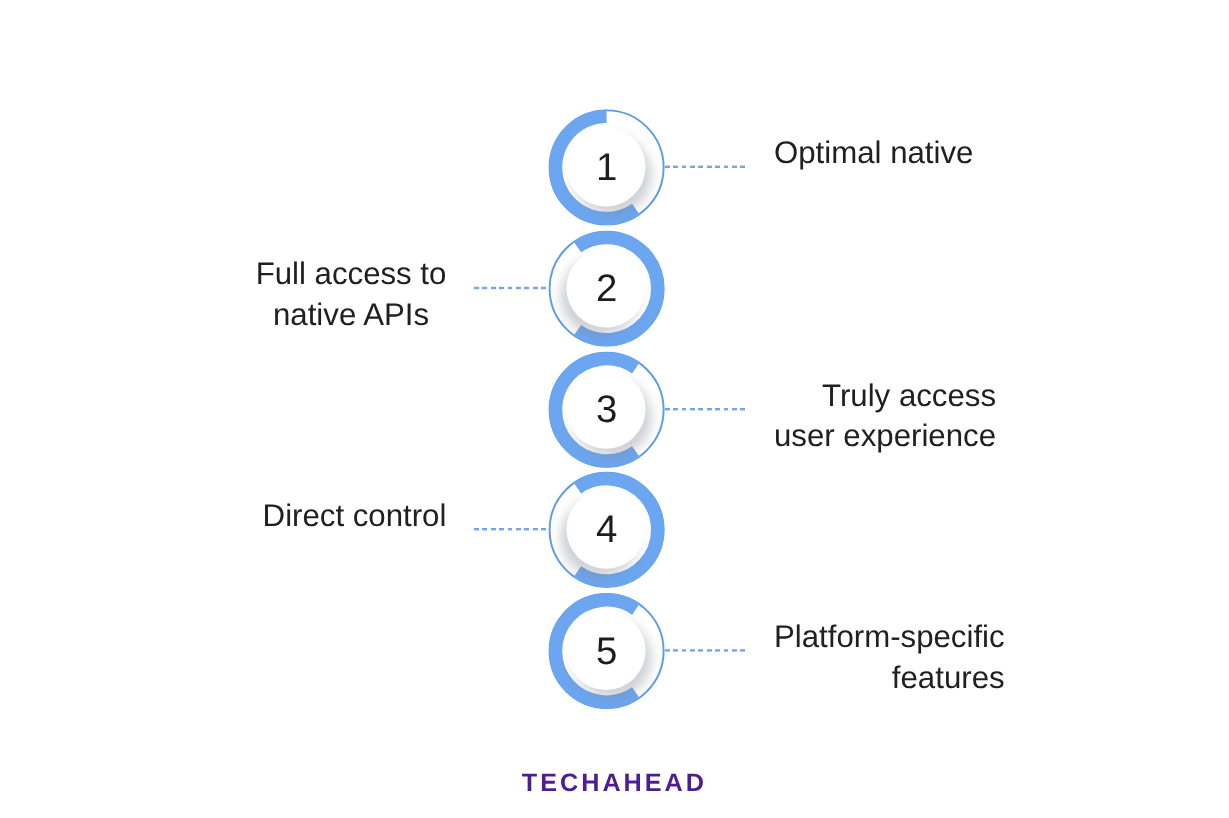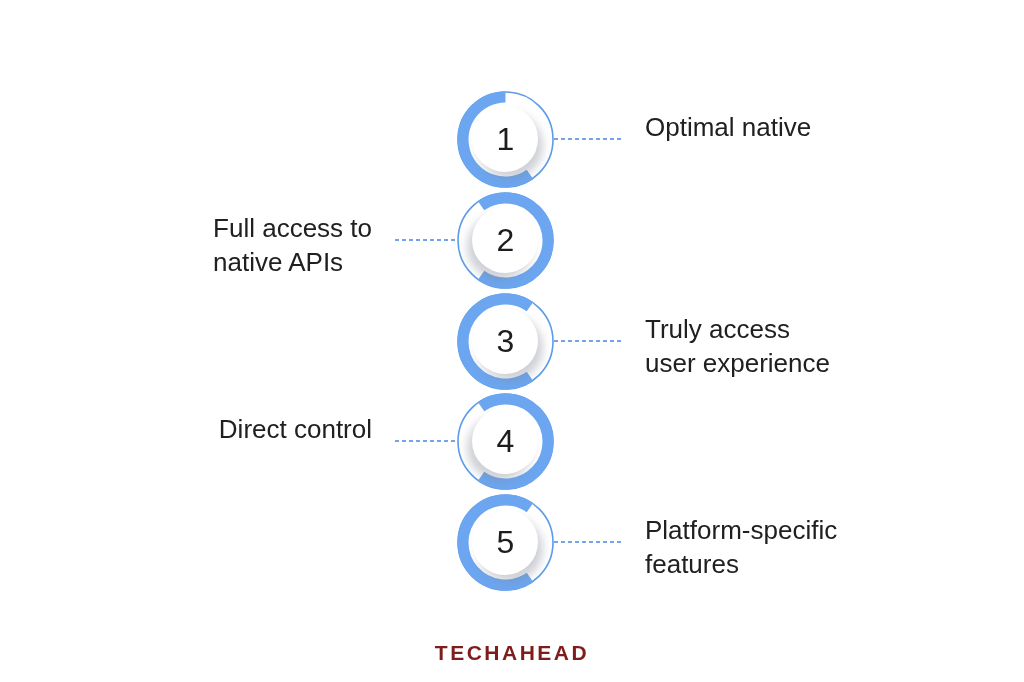--- a/index.html
+++ b/index.html
@@ -30,29 +30,29 @@
   .dash{
     position:absolute;height:2px;
     background:repeating-linear-gradient(90deg,#74a4e9 0 4px,transparent 4px 7px);
   }
   
   .label{
     position:absolute;
     font-size:26px;line-height:34px;color:#202020;
     white-space:nowrap;
   }
-  .label.right{left:645px;text-align:left;}
-  .label.left{right:652px;text-align:left;}
+  .label.right{left:645px;text-align:right;}
+  .label.left{right:652px;text-align:center;}
   .label span{display:block;}
   
   .logo{
     position:absolute;left:0;top:641px;width:100%;
     text-align:center;
     font-size:21px;font-weight:bold;letter-spacing:2.5px;
-    color:#7f1d1d;
+    color:#4c1d95;
   }
 </style>
 </head>
 <body>
 
 <div class="stage">
 
   <div class="unit" style="top:84px">
     <svg width="111" height="111" viewBox="0 0 111 111">
       <circle cx="55.5" cy="55.5" r="47.5" fill="none" stroke="#5b9be9" stroke-width="1.6"></circle>

